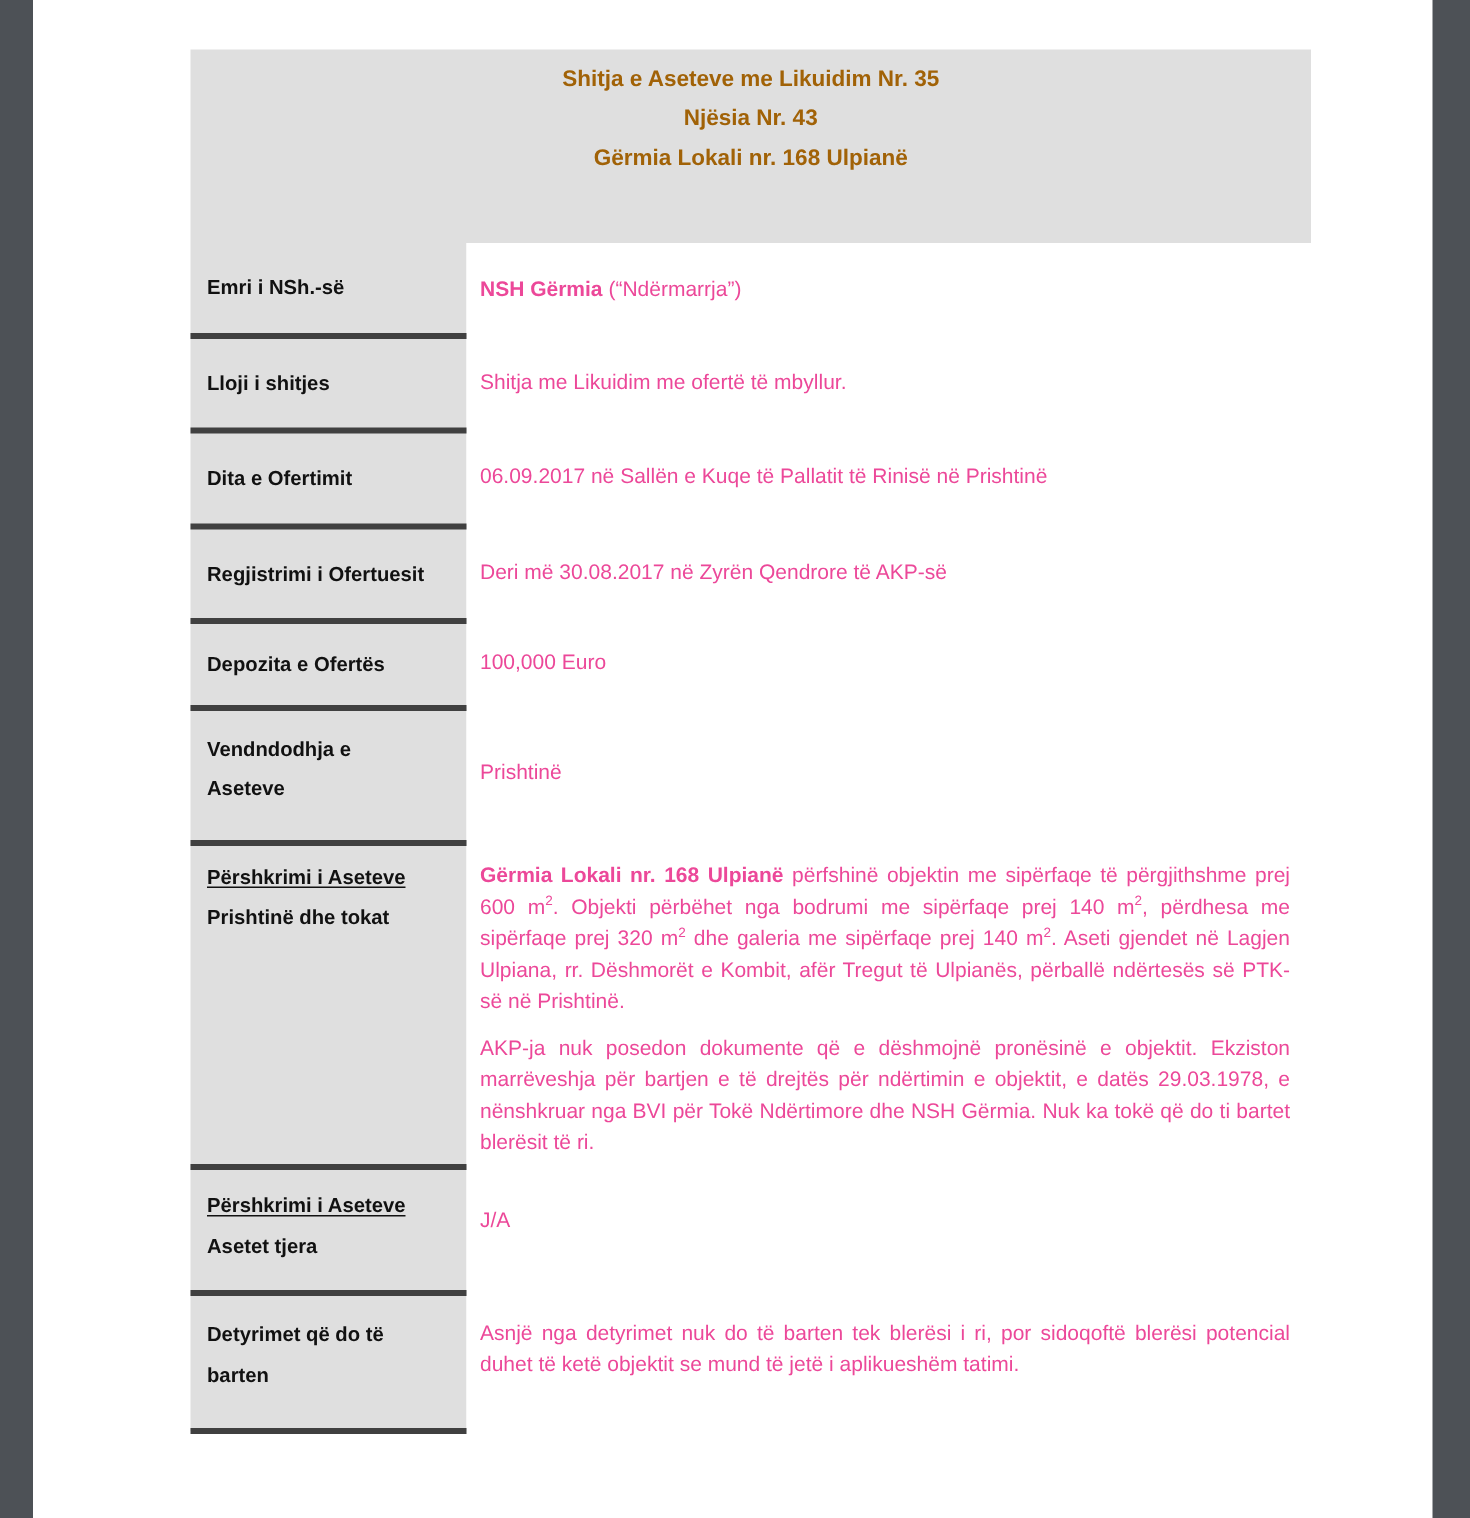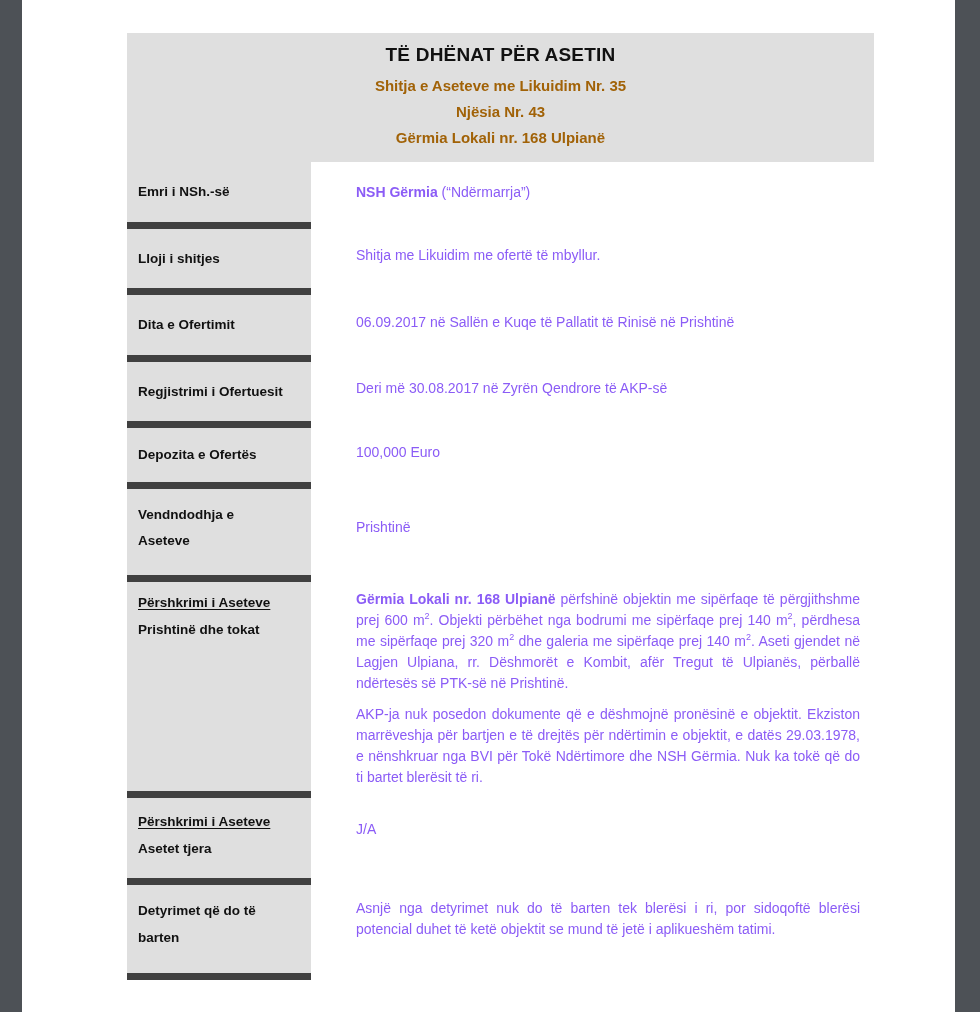--- a/index.html
+++ b/index.html
@@ -70,21 +70,21 @@
   }
   .doc-table td {
     vertical-align: top;
     padding: 0;
   }
   .col-label {
     width: 184px;
     background: #dfdfdf;
     padding: 14px 12px 14px 11px !important;
     box-sizing: border-box;
-    border-bottom: 7px solid #404040;
+    border-bottom: 4px solid #404040;
   }
   .col-value {
     width: 563px;
     background: #ffffff;
     padding: 14px 14px 14px 9px !important;
     box-sizing: border-box;
   }
   .label-text {
     font-size: 13.5px;
     font-weight: bold;
@@ -92,23 +92,22 @@
     line-height: 1.45;
   }
   .label-text.underline {
     text-decoration: underline;
     text-underline-offset: 2px;
   }
   .label-text + .label-text { margin-top: 7px; }
 
   .value-text {
     font-size: 14px;
-    color: #8b5cf6;
+    color: #ec4899;
     line-height: 1.5;
-    margin-left: 36px;
   }
   .value-text b { font-weight: bold; }
   .value-text sup {
     font-size: 9px;
     vertical-align: super;
     line-height: 0;
   }
   .value-text.justify { text-align: justify; }
   .value-text + .value-text { margin-top: 10px; }
 
@@ -128,21 +127,20 @@
   tr.row-user .col-label { padding-top: 12px !important; padding-bottom: 14px !important; }
   tr.row-user .col-value { padding-top: 12px !important; padding-bottom: 14px !important; }
 </style>
 </head>
 <body>
 
 <div id="viewer">
   <div id="page">
 
     <div class="doc-header">
-      <div class="doc-title">TË DHËNAT PËR ASETIN</div>
       <div class="doc-sub">Shitja e Aseteve me Likuidim Nr. 35</div>
       <div class="doc-sub">Njësia Nr. 43</div>
       <div class="doc-sub last">Gërmia Lokali nr. 168 Ulpianë</div>
     </div>
 
     <table class="doc-table">
       <tbody>
 
         <tr class="row-tall">
           <td class="col-label">

